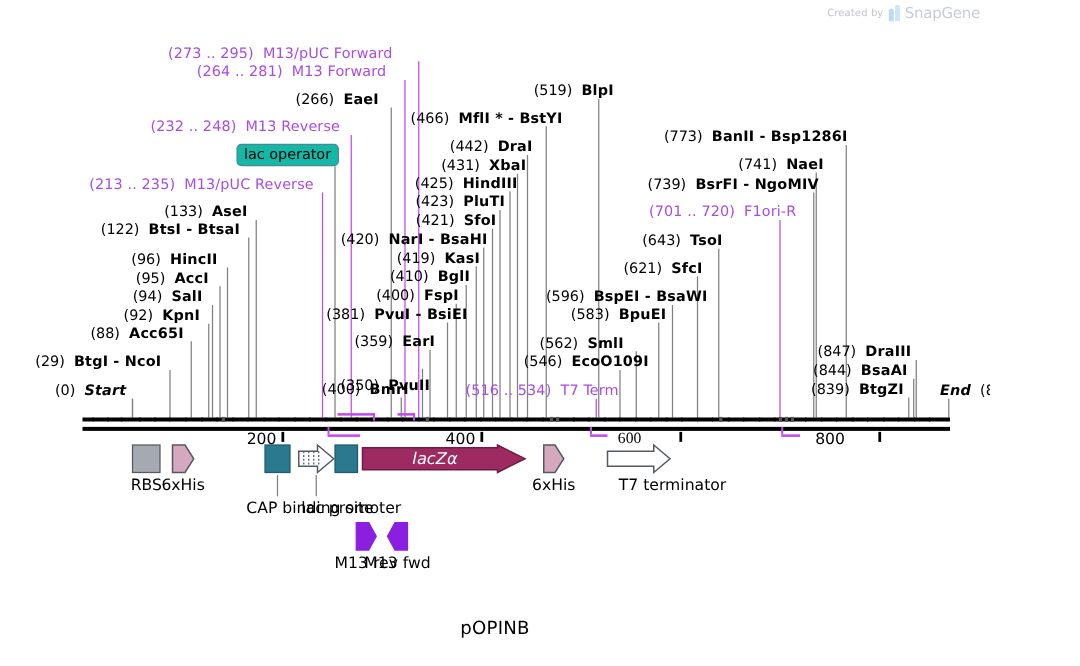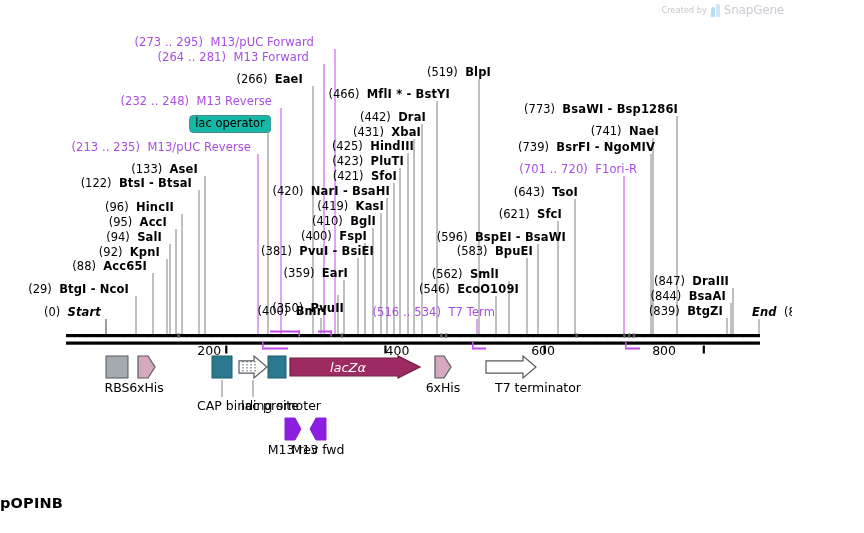--- a/index.html
+++ b/index.html
@@ -120,23 +120,23 @@
     font-size: 12.5px;
     line-height: 13px;
     color: #000;
     transform: translateX(-100%);
   }
 
   
   .title-main {
     position: absolute;
     width: 100%;
-    text-align: left;
+    text-align: center;
     font-size: 14.5px;
-    font-weight: bold;
+    font-weight: normal;
     letter-spacing: 0.2px;
     color: #000;
   }
   .title-sub {
     position: absolute;
     width: 100%;
     text-align: center;
     font-size: 12.5px;
     color: #000;
   }
@@ -237,21 +237,21 @@
       <div class="lbl enzyme right-anchor" style="left: 519px; top: 289px;"><span class="pos">(546)</span>&nbsp;&nbsp;<span class="enz">EcoO109I</span></div>
       <div class="lbl enzyme right-anchor" style="left: 499px; top: 274px;"><span class="pos">(562)</span>&nbsp;&nbsp;<span class="enz">SmlI</span></div>
       <div class="lbl enzyme right-anchor" style="left: 533px; top: 251px;"><span class="pos">(583)</span>&nbsp;&nbsp;<span class="enz">BpuEI</span></div>
       <div class="lbl enzyme right-anchor" style="left: 566px; top: 237px;"><span class="pos">(596)</span>&nbsp;&nbsp;<span class="enz">BspEI - BsaWI</span></div>
       <div class="lbl enzyme right-anchor" style="left: 491px; top: 72px;"><span class="pos">(519)</span>&nbsp;&nbsp;<span class="enz">BlpI</span></div>
       <div class="lbl enzyme right-anchor" style="left: 562px; top: 214px;"><span class="pos">(621)</span>&nbsp;&nbsp;<span class="enz">SfcI</span></div>
       <div class="lbl enzyme right-anchor" style="left: 578px; top: 192px;"><span class="pos">(643)</span>&nbsp;&nbsp;<span class="enz">TsoI</span></div>
       <div class="lbl primer right-anchor" style="left: 637px; top: 169px;"><span class="pos">(701 .. 720)</span>&nbsp;&nbsp;<span class="enz">F1ori-R</span></div>
       <div class="lbl enzyme right-anchor" style="left: 655px; top: 147px;"><span class="pos">(739)</span>&nbsp;&nbsp;<span class="enz">BsrFI - NgoMIV</span></div>
       <div class="lbl enzyme right-anchor" style="left: 659px; top: 131px;"><span class="pos">(741)</span>&nbsp;&nbsp;<span class="enz">NaeI</span></div>
-      <div class="lbl enzyme right-anchor" style="left: 678px; top: 109px;"><span class="pos">(773)</span>&nbsp;&nbsp;<span class="enz">BsaWI - Bsp1286I</span></div>
+      <div class="lbl enzyme right-anchor" style="left: 678px; top: 109px;"><span class="pos">(773)</span>&nbsp;&nbsp;<span class="enz">BanII - Bsp1286I</span></div>
       <div class="lbl enzyme right-anchor" style="left: 729px; top: 281px;"><span class="pos">(847)</span>&nbsp;&nbsp;<span class="enz">DraIII</span></div>
       <div class="lbl enzyme right-anchor" style="left: 726px; top: 296px;"><span class="pos">(844)</span>&nbsp;&nbsp;<span class="enz">BsaAI</span></div>
       <div class="lbl enzyme right-anchor" style="left: 723px; top: 311px;"><span class="pos">(839)</span>&nbsp;&nbsp;<span class="enz">BtgZI</span></div>
       <div class="lbl terminus" style="left: 752px; top: 312px; transform: translateY(-50%);"><span class="enz">End</span>&nbsp;&nbsp;<span class="pos">(872)</span></div>
     </div>
 
   <div class="oper-badge" style="left:230px; top:124px;">
     <span>lac operator</span>
   </div>
 
@@ -350,22 +350,22 @@
       <rect x="268" y="356" width="18" height="22" fill="#2a798f" stroke="#1d5c6d" stroke-width="1"></rect>
       <polygon points="290,358.2 398,358.2 398,356 420,367 398,378 398,375.8 290,375.8" fill="#9e2a62" stroke="#6f1c45" stroke-width="1.2" stroke-linejoin="miter"></polygon>
       <text x="348" y="371.5" text-anchor="middle" font-family="&quot;DejaVu Sans&quot;,&quot;Liberation Sans&quot;,sans-serif" font-size="13" font-style="italic" fill="#ffffff">lacZα</text>
       <polygon points="435,356 444,356 451,367 444,378 435,378" fill="#d6a8c0" stroke="#555a60" stroke-width="1.2" stroke-linejoin="miter"></polygon>
       <polygon points="486,360.95 523,360.95 523,356 536,367 523,378 523,373.05 486,373.05" fill="#ffffff" stroke="#555a60" stroke-width="1.2" stroke-linejoin="miter"></polygon>
       <polygon points="285,418 295,418 301,429 295,440 285,440" fill="#8b1fe0" stroke="#8b1fe0" stroke-width="1"></polygon>
       <polygon points="326,418 316,418 310,429 316,440 326,440" fill="#8b1fe0" stroke="#8b1fe0" stroke-width="1"></polygon>
     </svg>
   <div id="feat-cap-layer">
       <div class="tick-num" style="left: 221.174px; top: 344px;">200</div>
-      <div class="tick-num" style="left: 380.349px; top: 344px; margin-left: 29px;">400</div>
-      <div class="tick-num" style="left: 555px; top: 344px;">600</div>
+      <div class="tick-num" style="left: 380.349px; top: 344px;">400</div>
+      <div class="tick-num" style="left: 513px; top: 344px; font-family: Liberation Serif, serif;">600</div>
       <div class="tick-num" style="left: 676px; top: 344px;">800</div>
       <div class="feat-cap" style="left: 117px; top: 381px;">RBS</div>
       <div class="feat-cap" style="left: 146.5px; top: 381px;">6xHis</div>
       <div class="feat-cap" style="left: 248px; top: 399px;">CAP binding site</div>
       <div class="feat-cap" style="left: 281px; top: 399px;">lac promoter</div>
       <div class="feat-cap" style="left: 443px; top: 381px;">6xHis</div>
       <div class="feat-cap" style="left: 538px; top: 381px;">T7 terminator</div>
       <div class="feat-cap" style="left: 293px; top: 443px;">M13 rev</div>
       <div class="feat-cap" style="left: 318px; top: 443px;">M13 fwd</div>
     </div>

